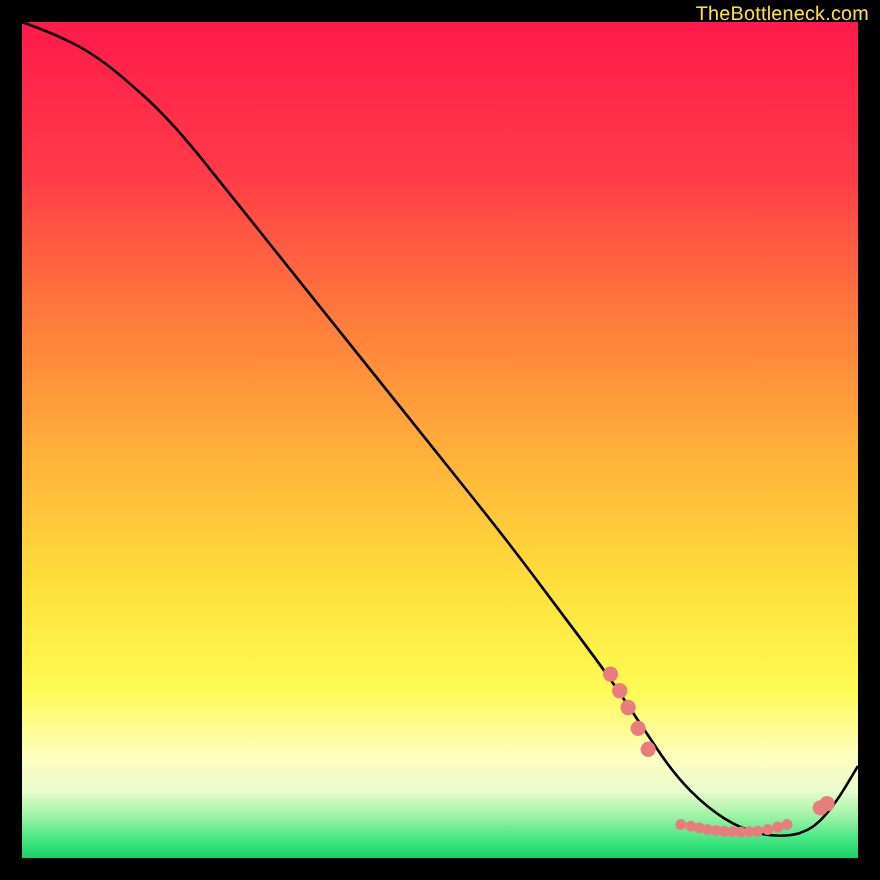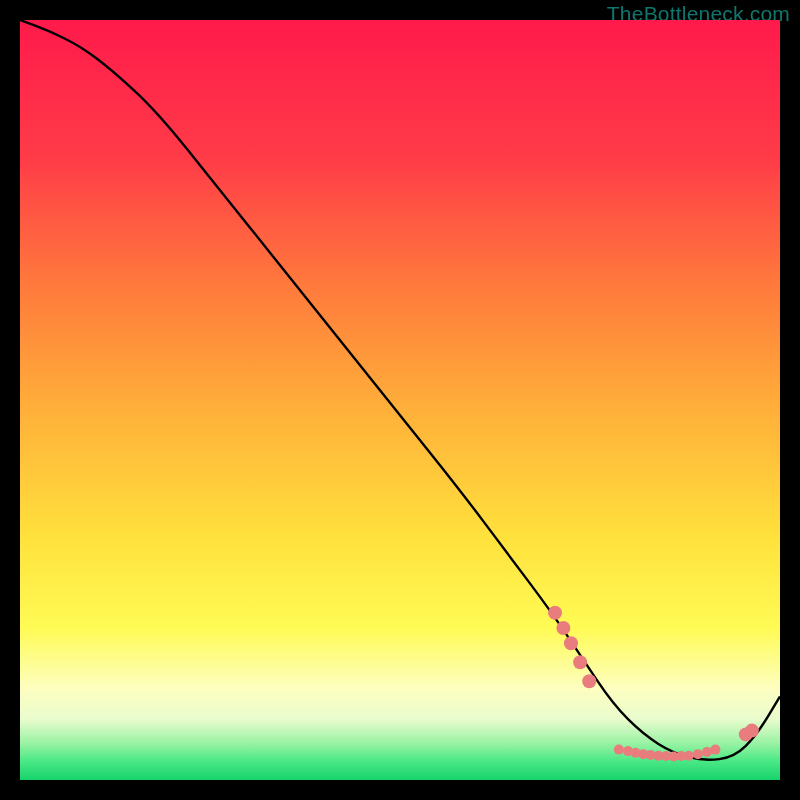--- a/index.html
+++ b/index.html
@@ -21,22 +21,22 @@
     left: 20px;
     top: 20px;
     width: 760px;
     height: 760px;
   }
   .watermark {
     position: absolute;
     top: 2px;
     right: 10px;
     font-family: Arial, Helvetica, sans-serif;
-    font-size: 21px;
-    color: #0f766e;
+    font-size: 18px;
+    color: #fde047;
     letter-spacing: 0.2px;
     user-select: none;
   }
   svg {
     width: 100%;
     height: 100%;
     display: block;
   }
 </style>
 </head>

